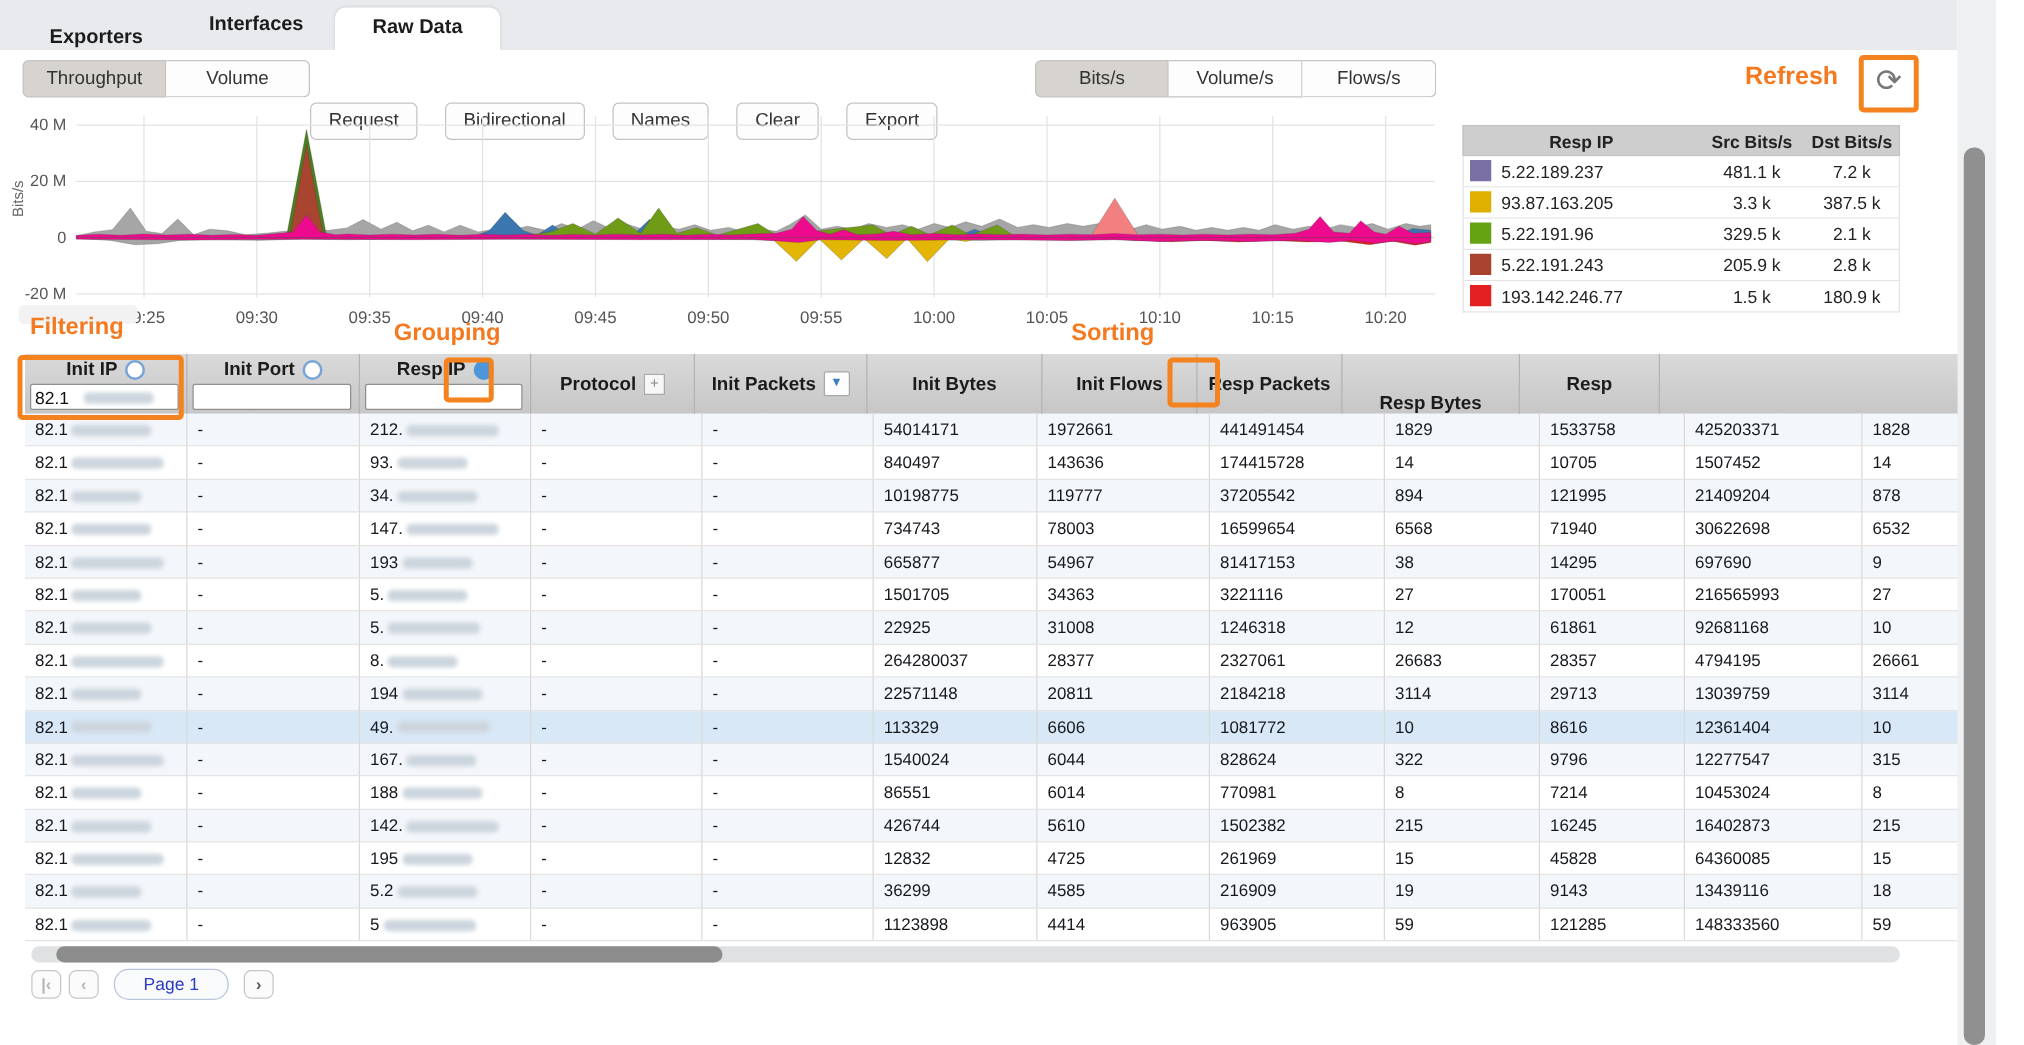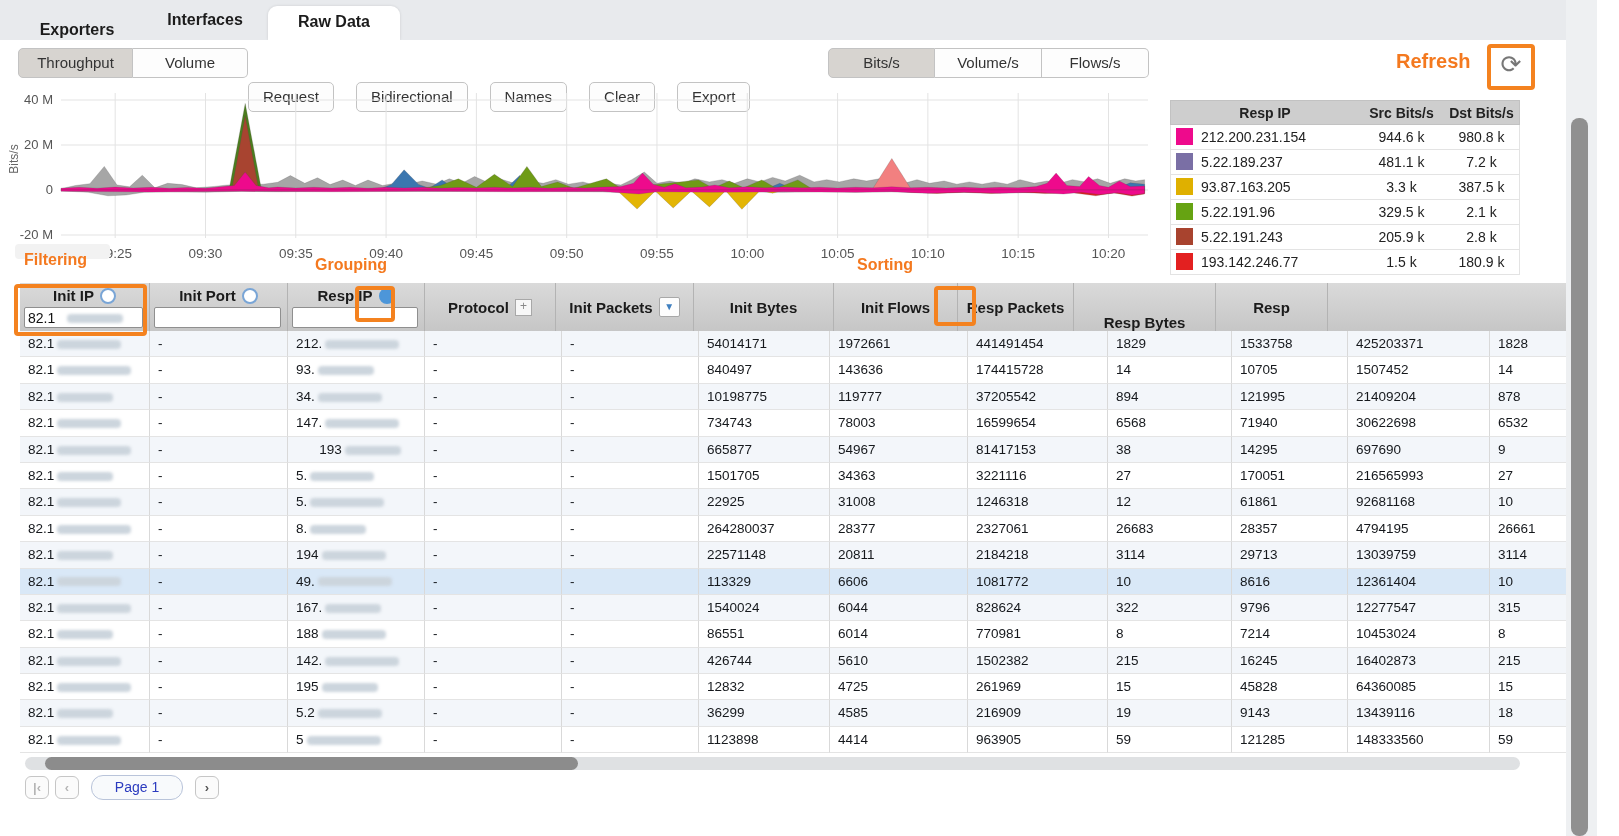--- a/index.html
+++ b/index.html
@@ -20,21 +20,21 @@
   .seg .btn:last-child{border-radius:0 5px 5px 0;}
   .seg .btn.on{background:#d7d4d0;}
   .seg.mode{left:18px;top:0;}
   .seg.mode .btn{width:115px;}
   .seg.units{left:828px;top:0;}
   .seg.units .btn{width:107px;}
   .actions{position:absolute;left:248px;top:0;display:flex;gap:22px;margin-top:34px;}
   .refresh-label{position:absolute;left:1396px;top:2px;font-size:20px;font-weight:bold;color:#f4791f;}
   .refresh-btn{position:absolute;left:1493px;top:0px;width:36px;height:34px;font-size:25px;line-height:34px;text-align:center;color:#777;font-family:"DejaVu Sans",sans-serif;}
   .obox{position:absolute;border:4px solid #f4821f;border-radius:4px;background:transparent;}
-  .ann{position:absolute;font-size:16px;font-weight:bold;color:#f4791f;}
+  .ann{position:absolute;font-size:19px;font-weight:bold;color:#f4791f;}
   
   #chart-svg{position:absolute;left:0;top:48px;}
   #chart-svg text{font-family:"Liberation Sans",sans-serif;}
   .ylabel{position:absolute;left:-26px;top:112px;width:80px;text-align:center;font-size:12px;color:#666;transform:rotate(-90deg);}
   .redact-patch{position:absolute;left:15px;top:204px;width:95px;height:15px;background:#f2f2f2;border-radius:4px;}
   
   .legend{position:absolute;left:1170px;top:60px;width:350px;font-size:14px;color:#222;}
   .lhead{display:flex;background:#cecece;font-weight:bold;height:25px;line-height:25px;border:1px solid #c2c2c2;box-sizing:border-box;}
   .lhead .h-ip{width:188px;text-align:center;}
   .lhead .h-src{width:85px;text-align:center;}
@@ -167,26 +167,20 @@
     <div class="ann" style="left:857px;top:216px;">Sorting</div>
 
     <div class="legend">
       <div class="lhead">
         <span class="h-ip">Resp IP</span>
         <span class="h-src">Src Bits/s</span>
         <span class="h-dst">Dst Bits/s</span>
       </div>
       <div id="legend-body">
           <div class="lrow">
-            <span class="lsw" style="background: rgb(238, 10, 140);"></span>
-            <span class="lip">212.200.231.154</span>
-            <span class="lsrc">944.6 k</span>
-            <span class="ldst">980.8 k</span>
-          </div>
-          <div class="lrow">
             <span class="lsw" style="background: rgb(122, 111, 165);"></span>
             <span class="lip">5.22.189.237</span>
             <span class="lsrc">481.1 k</span>
             <span class="ldst">7.2 k</span>
           </div>
           <div class="lrow">
             <span class="lsw" style="background: rgb(223, 176, 0);"></span>
             <span class="lip">93.87.163.205</span>
             <span class="lsrc">3.3 k</span>
             <span class="ldst">387.5 k</span>
@@ -326,21 +320,21 @@
             <div class="tcell" style="width: 138px;">78003</div>
             <div class="tcell" style="width: 140px;">16599654</div>
             <div class="tcell" style="width: 124px;">6568</div>
             <div class="tcell" style="width: 116px;">71940</div>
             <div class="tcell" style="width: 142px;">30622698</div>
             <div class="tcell" style="width: 112px;">6532</div>
           </div>
           <div class="trow alt">
             <div class="tcell" style="width: 130px;"><span>82.1</span><span class="smudge w1"></span></div>
             <div class="tcell" style="width: 138px;">-</div>
-            <div class="tcell" style="width: 137px; text-align: center;"><span>193</span><span class="smudge w2"></span></div>
+            <div class="tcell" style="width: 137px;"><span>193</span><span class="smudge w2"></span></div>
             <div class="tcell" style="width: 137px;">-</div>
             <div class="tcell" style="width: 137px;">-</div>
             <div class="tcell" style="width: 131px;">665877</div>
             <div class="tcell" style="width: 138px;">54967</div>
             <div class="tcell" style="width: 140px;">81417153</div>
             <div class="tcell" style="width: 124px;">38</div>
             <div class="tcell" style="width: 116px;">14295</div>
             <div class="tcell" style="width: 142px;">697690</div>
             <div class="tcell" style="width: 112px;">9</div>
           </div>

